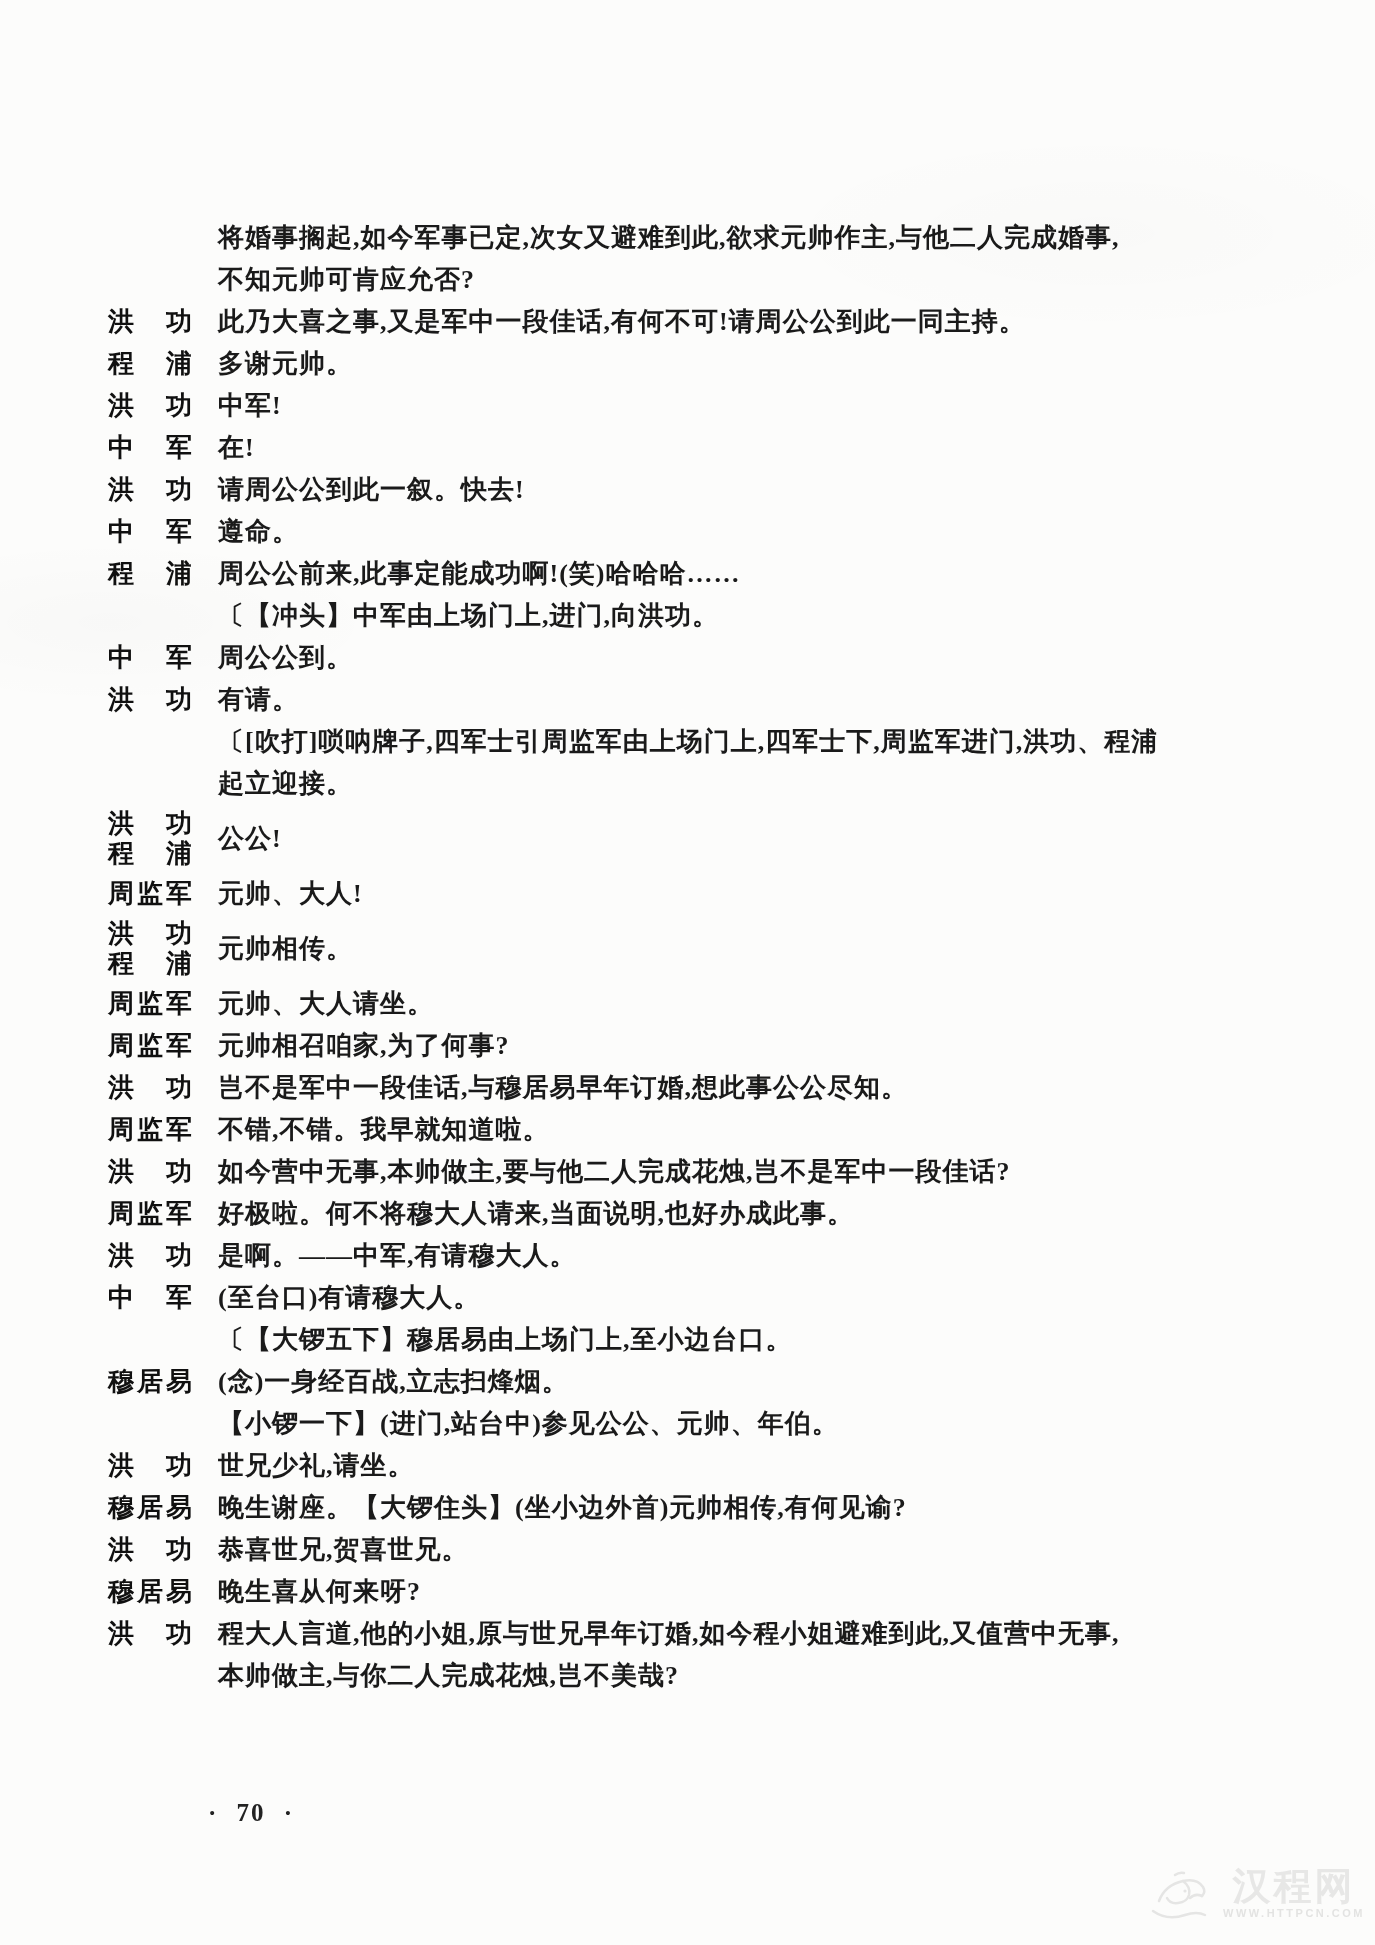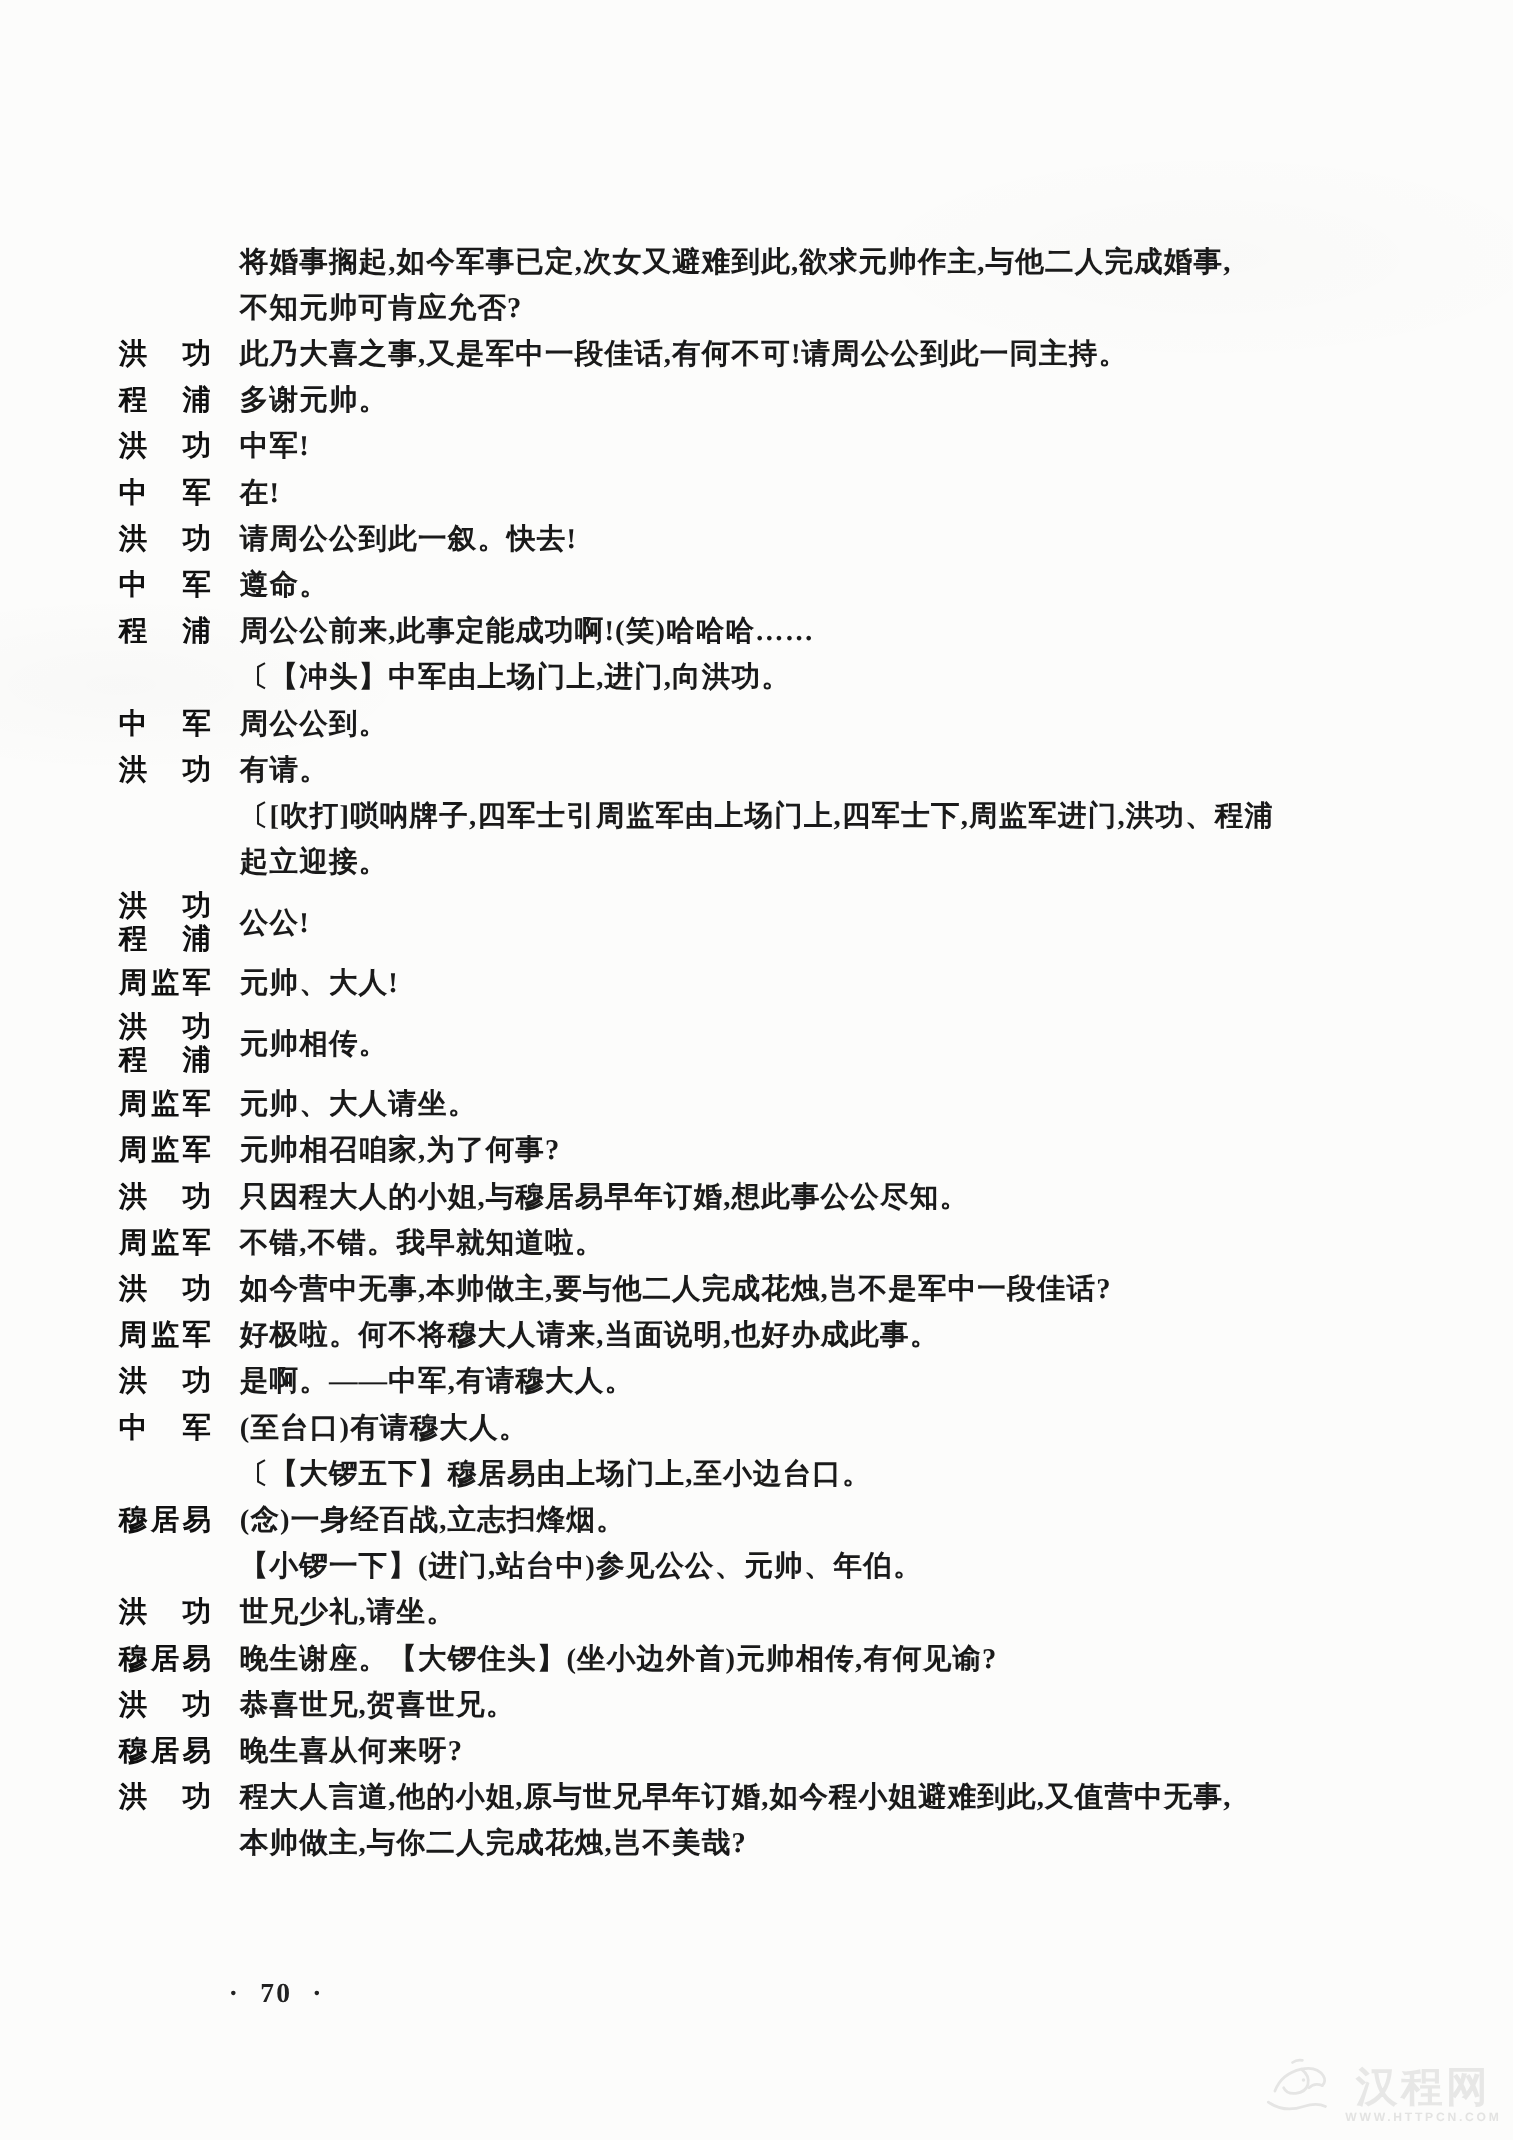--- a/index.html
+++ b/index.html
@@ -55,21 +55,21 @@
     font-weight: bold;
     letter-spacing: 2px;
     word-spacing: 10px;
     color: #222;
   }
 
   .watermark {
     position: absolute;
     right: 10px; bottom: 14px;
     display: flex;
-    align-items: flex-end;
+    align-items: flex-start;
     gap: 6px;
     user-select: none;
   }
   .wm-logo { flex: 0 0 auto; }
   .wm-text { display: flex; flex-direction: column; align-items: center; }
   .wm-name {
     font-size: 38px;
     font-weight: bold;
     letter-spacing: 3px;
     color: #e7e7e6;
@@ -279,21 +279,21 @@
         </div>
   </div>
       <div class="entry">
     <div class="speaker">
           <div class="namebox">
             <span>洪</span>
             <span>功</span>
           </div>
         </div>
     <div class="text">
-          <div class="line">只因程大人的小姐,与穆居易早年订婚,想此事公公尽知。</div>
+          <div class="line">岂不是军中一段佳话,与穆居易早年订婚,想此事公公尽知。</div>
         </div>
   </div>
       <div class="entry">
     <div class="speaker">
           <div class="namebox">
             <span>周</span>
             <span>监</span>
             <span>军</span>
           </div>
         </div>

